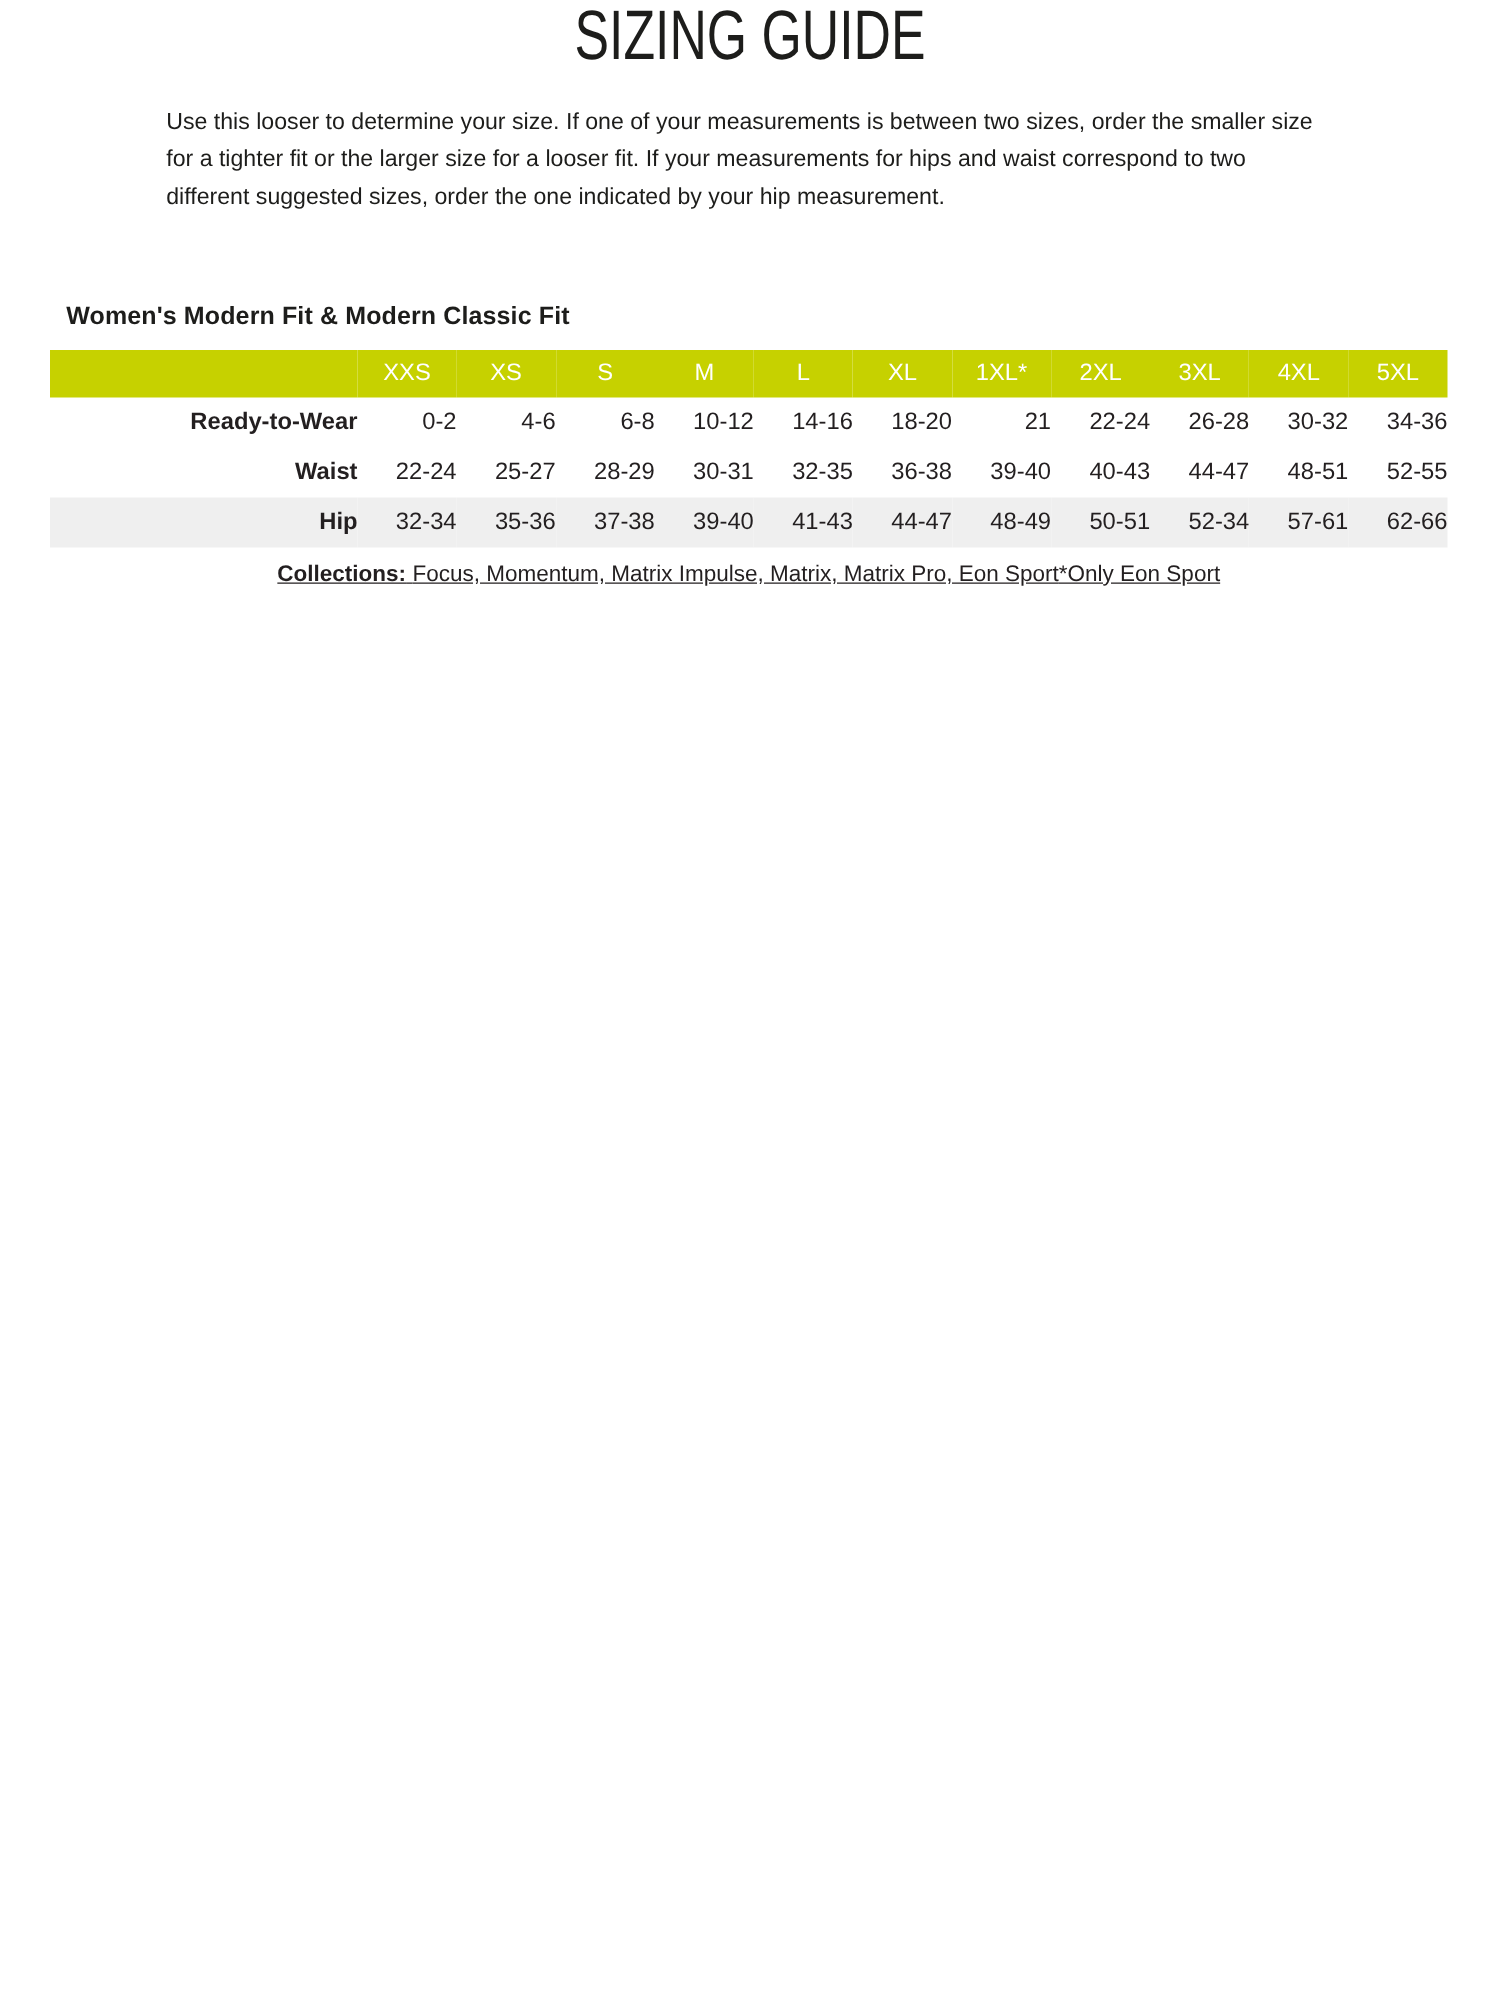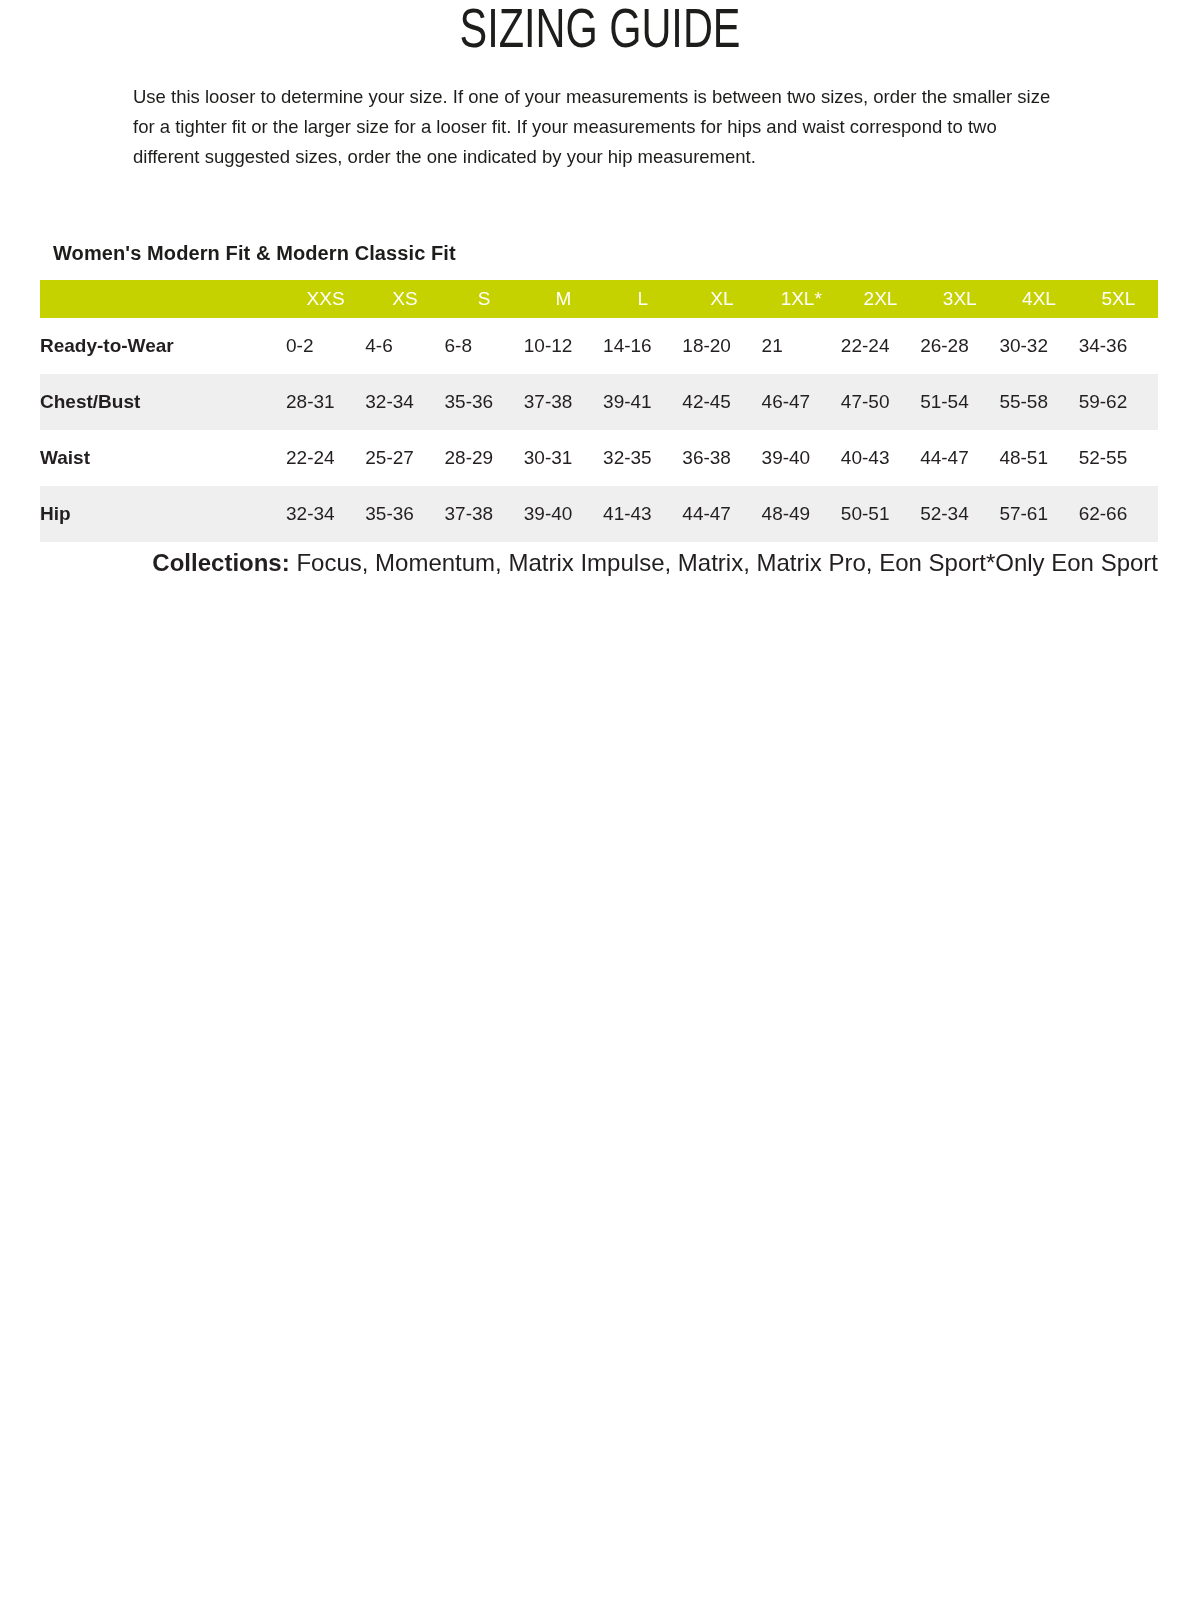--- a/index.html
+++ b/index.html
@@ -60,35 +60,36 @@
     background:var(--header-bg);
     color:#ffffff;
     font-weight:400;
     font-size:19px;
     height:38px;
     text-align:center;
     padding:0;
   }
   table.size-table tbody th,
   table.size-table tbody td{
-    height:56px;
-    text-align:left;
+    height:40px;
+    text-align:right;
     font-size:19px;
     padding:0;
   }
   table.size-table tbody th{font-weight:700;}
   table.size-table tbody td{font-weight:400;}
   table.size-table tbody tr.striped{background:var(--stripe-bg);}
   .footer{
     margin:9px 42px 0 40px;
     display:flex;
-    justify-content:flex-end;
+    justify-content:center;
     align-items:baseline;
-    font-size:24px;
+    font-size:18px;
     line-height:24px;
+    text-decoration:underline;
   }
   .footer .collections b{font-weight:700;}
 </style>
 </head>
 <body>
 
 <div class="page">
 
   <h1 class="title">SIZING GUIDE</h1>
 
@@ -126,34 +127,20 @@
           <td>6-8</td>
           <td>10-12</td>
           <td>14-16</td>
           <td>18-20</td>
           <td>21</td>
           <td>22-24</td>
           <td>26-28</td>
           <td>30-32</td>
           <td>34-36</td>
         </tr>
-        <tr class="striped">
-          <th scope="row">Chest/Bust</th>
-          <td>28-31</td>
-          <td>32-34</td>
-          <td>35-36</td>
-          <td>37-38</td>
-          <td>39-41</td>
-          <td>42-45</td>
-          <td>46-47</td>
-          <td>47-50</td>
-          <td>51-54</td>
-          <td>55-58</td>
-          <td>59-62</td>
-        </tr>
         <tr>
           <th scope="row">Waist</th>
           <td>22-24</td>
           <td>25-27</td>
           <td>28-29</td>
           <td>30-31</td>
           <td>32-35</td>
           <td>36-38</td>
           <td>39-40</td>
           <td>40-43</td>

